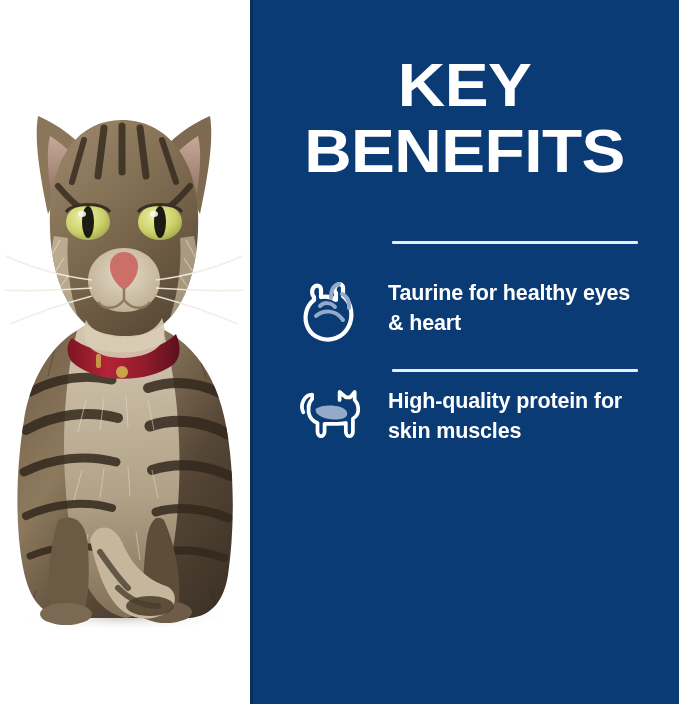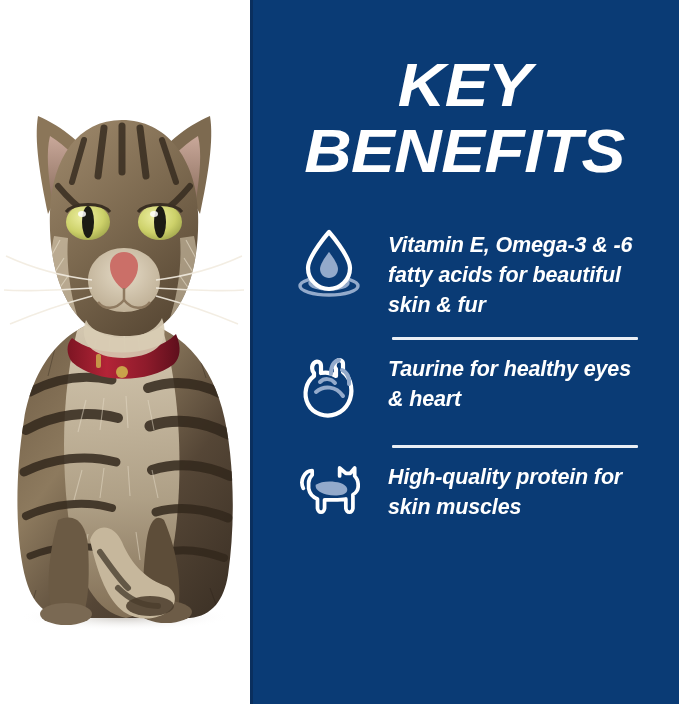--- a/index.html
+++ b/index.html
@@ -40,21 +40,20 @@
   .cat-svg { display:block; width:250px; height:704px; }
 
   
   .benefits-panel {
     position: relative;
     width: 429px;
     height: 704px;
     background: #0a3b75;
     flex: 0 0 429px;
     overflow: hidden;
-    font-style: italic;
   }
   .panel-edge {
     position: absolute;
     left: 0; top: 0;
     width: 3px; height: 704px;
     background: #0a2f5e;
   }
 
   .headline {
     position: absolute;
@@ -113,21 +112,21 @@
     height: 28px;
     display: flex;
     align-items: center;
   }
   .divider {
     width: 100%;
     height: 3px;
     background: #e9eef5;
     border-radius: 1px;
   }
-  .row-2 { min-height: 80px; }
+  .row-2 { min-height: 80px; margin-top: 20px; }
   .row-3 { min-height: 80px; }
 </style>
 </head>
 <body>
 
 <div class="page">
 
   <div class="photo-panel">
     <div class="cat-stage">
       <svg class="cat-svg" viewBox="0 0 250 704" xmlns="http://www.w3.org/2000/svg" aria-hidden="true">
@@ -340,33 +339,20 @@
   <div class="benefits-panel">
     <div class="panel-edge"></div>
 
     <div class="headline">
       <span class="l1">KEY</span>
       <span class="l2">BENEFITS</span>
     </div>
 
     <div class="benefit-list">
 
-      <div class="benefit-row row-1">
-        <div class="benefit-icon">
-          <svg width="62" height="72" viewBox="0 0 62 72" xmlns="http://www.w3.org/2000/svg">
-            <ellipse cx="31" cy="58" rx="29" ry="9" fill="none" stroke="#93aacb" stroke-width="3.4"></ellipse>
-            <ellipse cx="31" cy="55" rx="19" ry="6" fill="none" stroke="#93aacb" stroke-width="3.4"></ellipse>
-            <path d="M31 4 C31 4 10 28 10 40 C10 51.6 19.4 61 31 61
-                     C42.6 61 52 51.6 52 40 C52 28 31 4 31 4 Z" fill="#0a3b75" stroke="#ffffff" stroke-width="4.2" stroke-linejoin="round"></path>
-            <path d="M31 24 C31 24 22 35 22 41 C22 46 26 50 31 50
-                     C36 50 40 46 40 41 C40 35 31 24 31 24 Z" fill="#93aacb"></path>
-          </svg>
-        </div>
-        <div class="benefit-text">Vitamin E, Omega-3 &amp; -6 fatty acids for beautiful skin &amp; fur</div>
-      </div>
 
       <div class="divider-wrap">
         <div class="divider"></div>
       </div>
 
       <div class="benefit-row row-2">
         <div class="benefit-icon">
           <svg width="62" height="68" viewBox="0 0 62 68" xmlns="http://www.w3.org/2000/svg">
             <path d="M16 24 C8 30 5 42 10 52 C15 62 28 66 38 62
                      C49 58 55 46 53 34 C52 28 49 23 45 20

